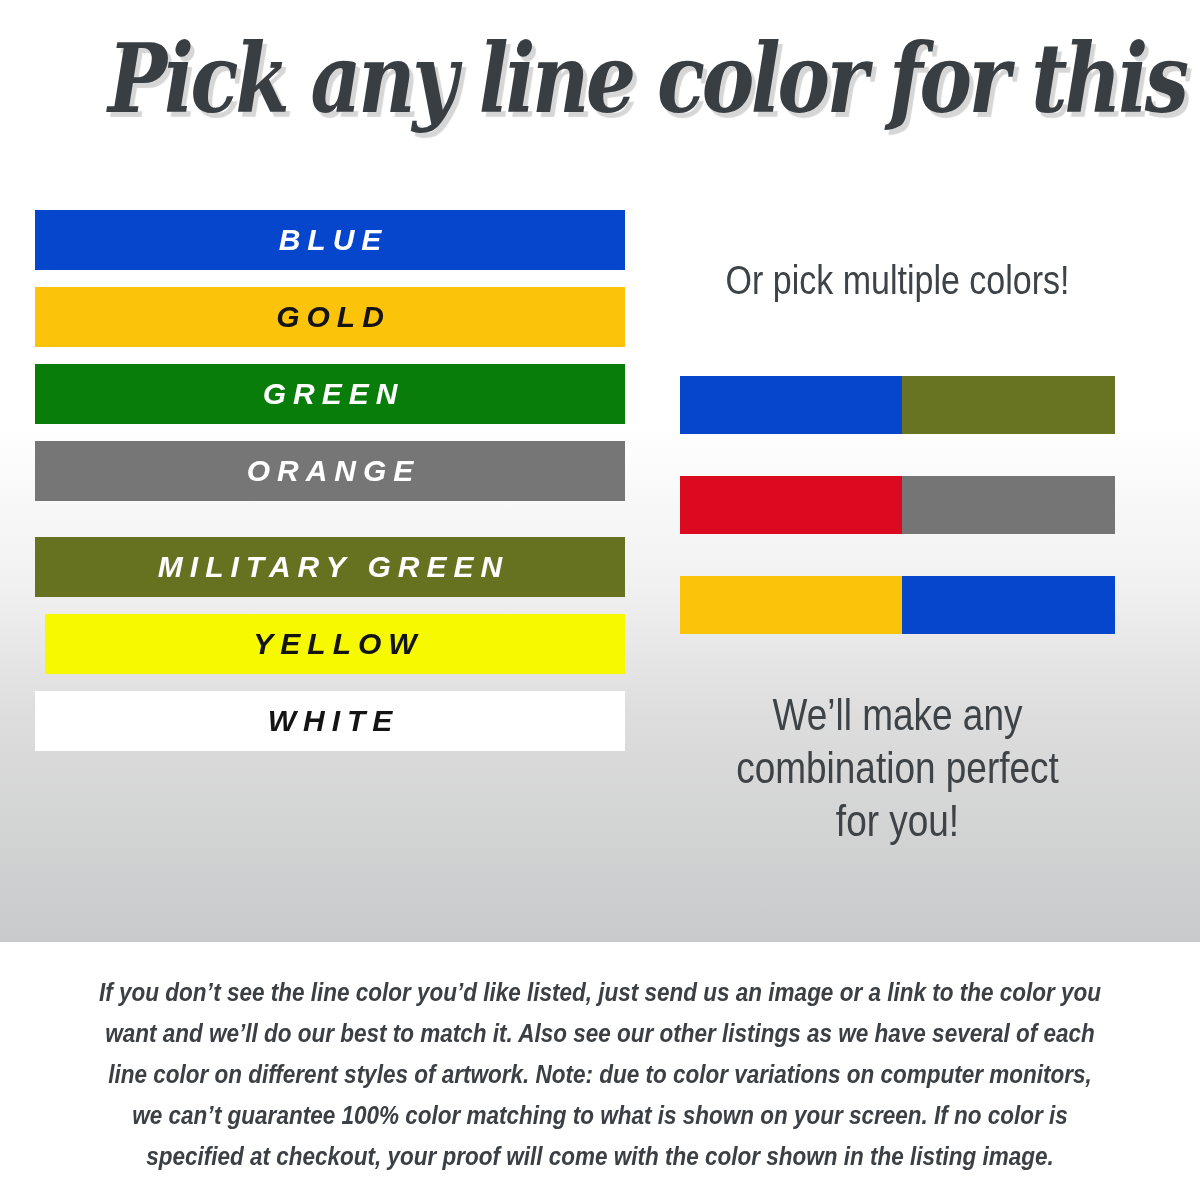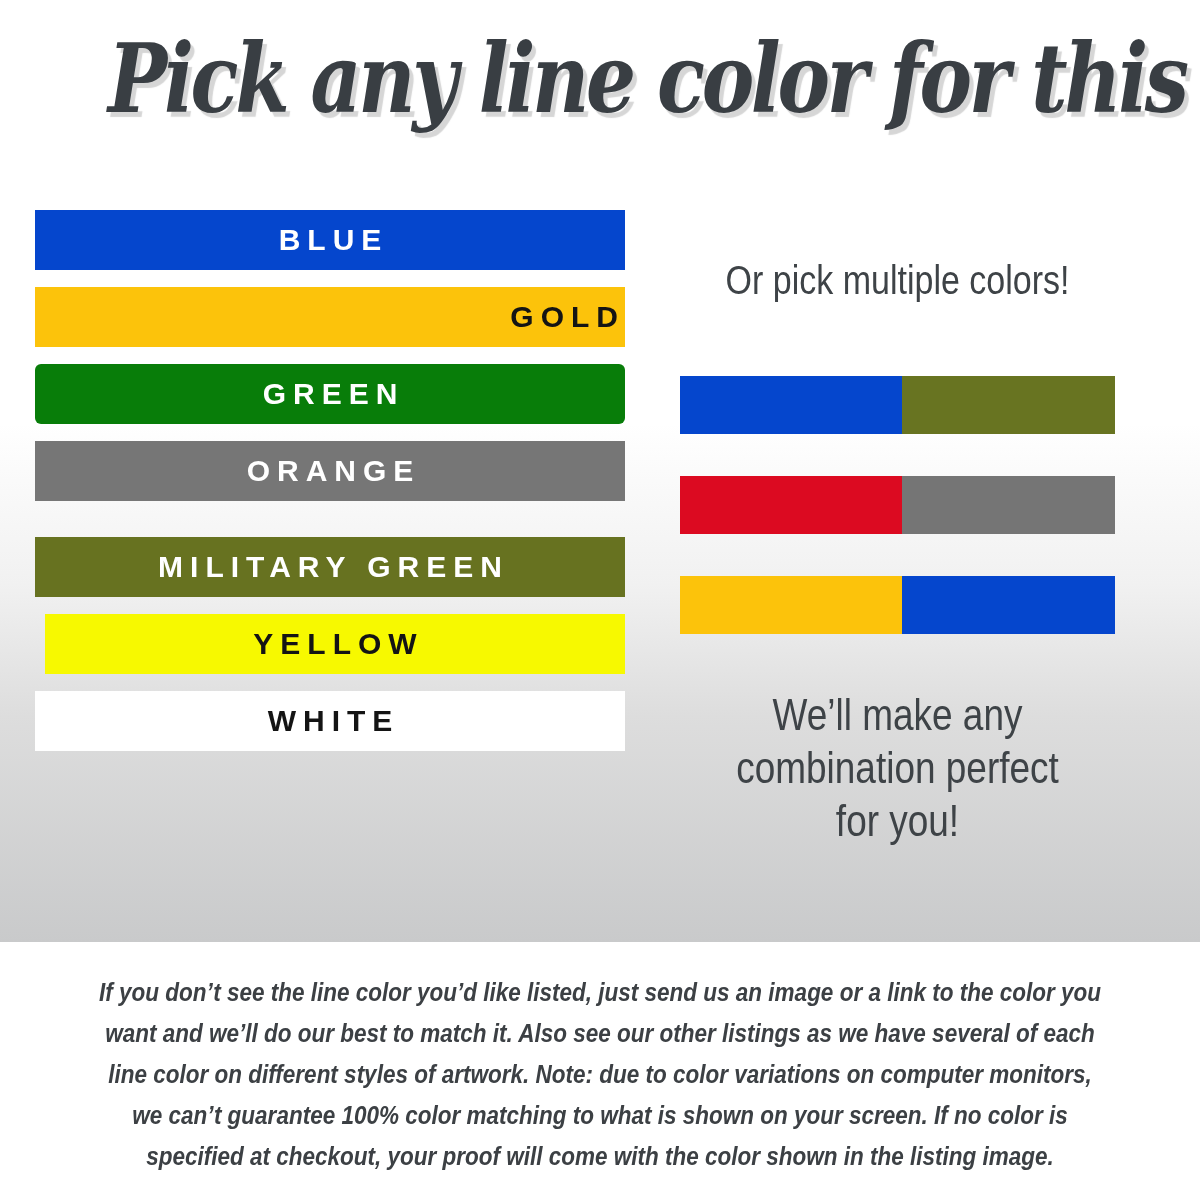--- a/index.html
+++ b/index.html
@@ -45,20 +45,21 @@
     left: 35px;
     top: 210px;
     width: 590px;
   }
   .color-bar {
     height: 60px;
     margin-bottom: 17px;
     display: flex;
     align-items: center;
     justify-content: center;
+    font-style: italic;
   }
   .color-bar-label {
     font-weight: bold;
     font-size: 30px;
     letter-spacing: 7px;
     text-indent: 7px;
     white-space: nowrap;
   }
   .right-heading {
     position: absolute;
@@ -118,24 +119,24 @@
 <div class="canvas">
   <div class="hero">
 
     <h1 class="title">Pick any line color for this art</h1>
 
     <div class="color-list" id="color-list">
 
     <div class="color-bar" style="background: rgb(5, 70, 205);">
           <span class="color-bar-label" style="color: rgb(255, 255, 255);">BLUE</span>
         </div>
-        <div class="color-bar" style="background: rgb(252, 195, 11); justify-content: flex-end;">
+        <div class="color-bar" style="background: rgb(252, 195, 11);">
           <span class="color-bar-label" style="color: rgb(20, 20, 20);">GOLD</span>
         </div>
-        <div class="color-bar" style="background: rgb(8, 125, 9); border-radius: 6px;">
+        <div class="color-bar" style="background: rgb(8, 125, 9);">
           <span class="color-bar-label" style="color: rgb(255, 255, 255);">GREEN</span>
         </div>
         <div class="color-bar" style="background: rgb(118, 118, 118);">
           <span class="color-bar-label" style="color: rgb(255, 255, 255);">ORANGE</span>
         </div>
         <div class="color-bar" style="background: rgb(103, 114, 32); margin-top: 36px;">
           <span class="color-bar-label" style="color: rgb(255, 255, 255);">MILITARY GREEN</span>
         </div>
         <div class="color-bar" style="background: rgb(247, 249, 0); margin-left: 10px;">
           <span class="color-bar-label" style="color: rgb(20, 20, 20);">YELLOW</span>

